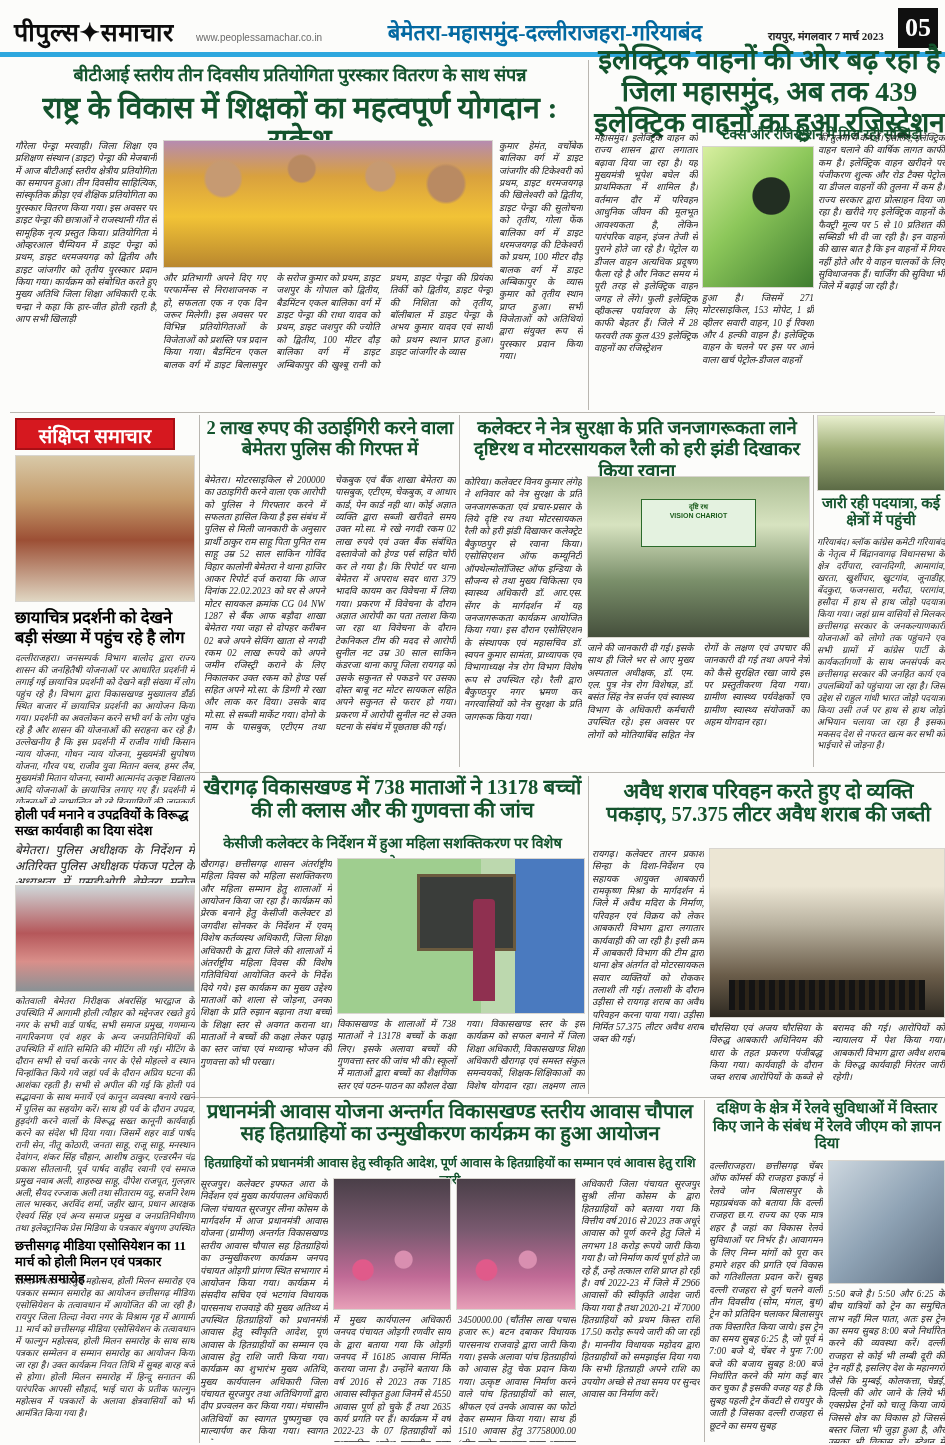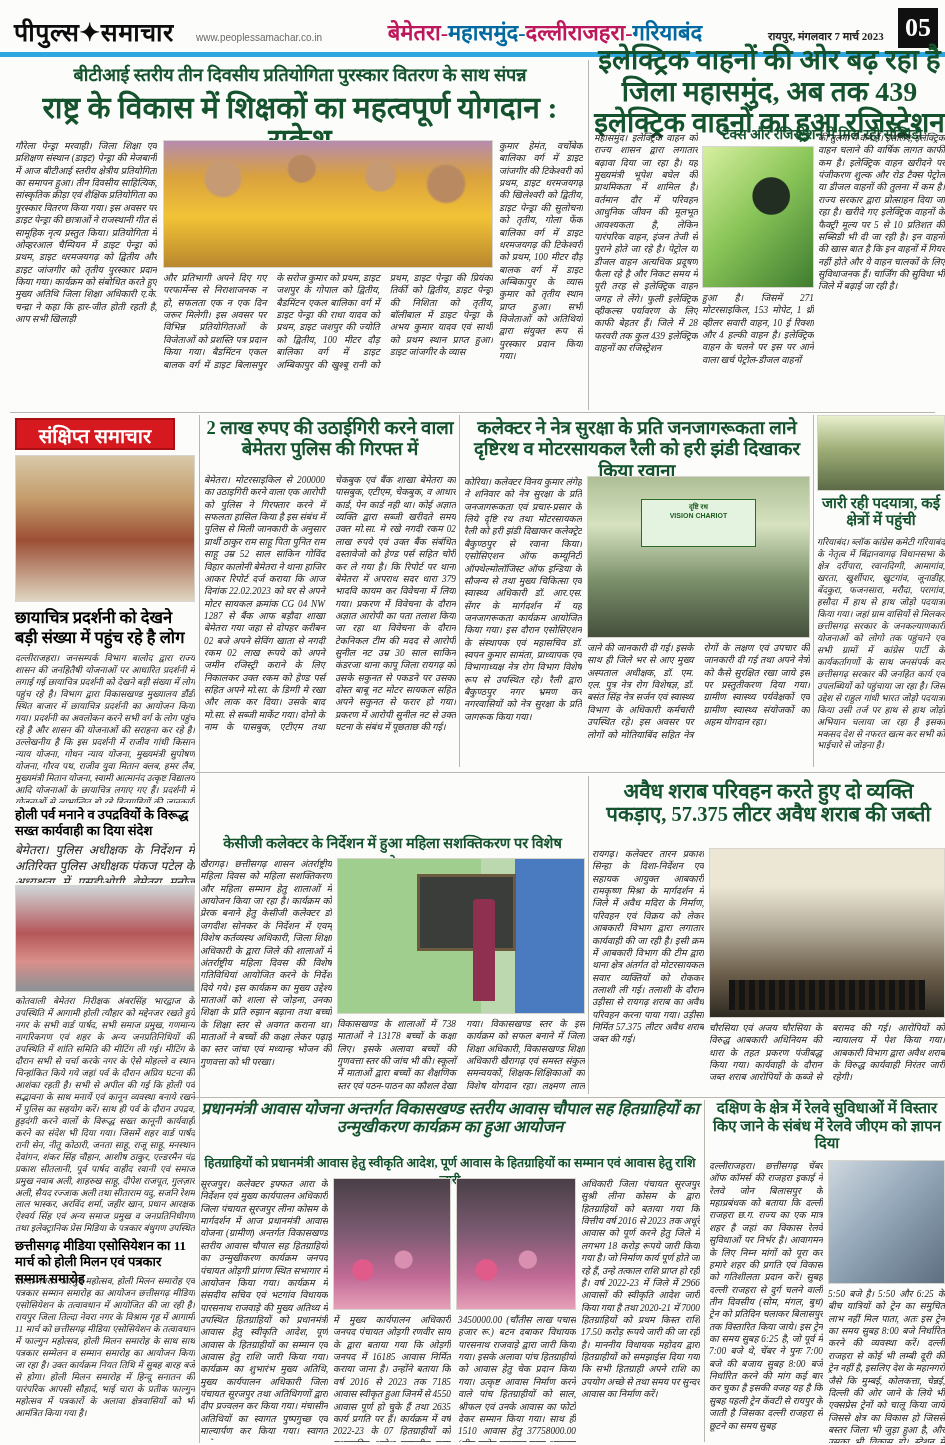--- a/index.html
+++ b/index.html
@@ -11,21 +11,21 @@
   .lhl{font-weight:bold;color:#000;text-align:left;}
   .vr{width:1px;background:#b9b6b0;}
   .hr{height:1px;background:#b9b6b0;}
   .photo{background:#ccc;overflow:hidden;border:1px solid #d8d5cf;box-sizing:border-box;}
   .cols2{column-count:2;column-gap:10px;}
   .cols3{column-count:3;column-gap:10px;}
   
   .logo{font-size:25px;font-weight:bold;letter-spacing:.5px;color:#0d0d0d;}
   .site{font-size:10px;color:#6a6a6a;font-family:"Liberation Sans",sans-serif;}
   .editions{font-size:22px;font-weight:bold;text-align:center;}
-  .ed-red{color:#be185d;}
+  .ed-red{color:#0369a1;}
   .ed-blk{color:#0369a1;}
   .dateline{font-size:11px;font-weight:bold;color:#222;}
   .pagebox{background:#101010;color:#fff;font-size:26px;font-weight:bold;text-align:center;line-height:40px;}
   .bluebar{background:#2ea7de;}
   
   .s-title{background:#d6181f;color:#fff;font-size:20px;font-weight:bold;text-align:center;line-height:32px;border:2px solid #a90f15;box-sizing:border-box;}
   
   .ph-teachers{background:
      radial-gradient(circle at 18% 30%,#c69a72 0 6%,transparent 7%),
      radial-gradient(circle at 42% 22%,#b98a62 0 6%,transparent 7%),
@@ -118,40 +118,41 @@
   <div class="abs body cols2" style="left:587px;top:642px;width:223px;height:126px;">जाने की जानकारी दी गई। इसके साथ ही जिले भर से आए मुख्य अस्पताल अधीक्षक, डॉ. एम. एल. पुत्र नेत्र रोग विशेषज्ञ, डॉ. बसंत सिंह नेत्र सर्जन एवं स्वास्थ्य विभाग के अधिकारी कर्मचारी उपस्थित रहे। इस अवसर पर लोगों को मोतियाबिंद सहित नेत्र रोगों के लक्षण एवं उपचार की जानकारी दी गई तथा अपने नेत्रों को कैसे सुरक्षित रखा जाये इस पर प्रस्तुतीकरण दिया गया। ग्रामीण स्वास्थ्य पर्यवेक्षकों एवं ग्रामीण स्वास्थ्य संयोजकों का अहम योगदान रहा।</div>
 
   <div class="abs vr" style="left:813px;top:415px;height:352px;"></div>
 
   <div class="abs photo ph-padyatra" style="left:817px;top:415px;width:128px;height:76px;"></div>
   <div class="abs hl" style="left:817px;top:495px;width:128px;font-size:15px;line-height:1.15;">जारी रही पदयात्रा, कई क्षेत्रों में पहुंची</div>
   <div class="abs body" style="left:817px;top:537px;width:128px;height:232px;font-size:9px;">गरियाबंद। ब्लॉक कांग्रेस कमेटी गरियाबंद के नेतृत्व में बिंद्रानवागढ़ विधानसभा के क्षेत्र दर्रीपारा, रवानदिग्गी, आमागांव, खरता, खुर्शीपार, खुटगांव, जूनाडीह, बेंदकुरा, फजनसारा, मरौदा, परागांव, हसौदा में हाथ से हाथ जोड़ो पदयात्रा किया गया। जहां ग्राम वासियों से मिलकर छत्तीसगढ़ सरकार के जनकल्याणकारी योजनाओं को लोगो तक पहुंचाने एवं सभी ग्रामों में कांग्रेस पार्टी के कार्यकर्तागणों के साथ जनसंपर्क कर छत्तीसगढ़ सरकार की जनहित कार्य एवं उपलब्धियों को पहुंचाया जा रहा है। जिस उद्देश से राहुल गांधी भारत जोड़ो पदयात्रा किया उसी तर्ज पर हाथ से हाथ जोड़ो अभियान चलाया जा रहा है इसका मकसद देश से नफरत खत्म कर सभी को भाईचारे से जोड़ना है।</div>
 
   <div class="abs hr" style="left:195px;top:772px;width:750px;"></div>
 
+  <div class="abs hl" style="left:200px;top:776px;width:385px;font-size:20.5px;line-height:1.12;">खैरागढ़ विकासखण्ड में 738 माताओं ने 13178 बच्चों की ली क्लास और की गुणवत्ता की जांच</div>
   <div class="abs hl" style="left:200px;top:832px;width:385px;font-size:14.5px;">केसीजी कलेक्टर के निर्देशन में हुआ महिला सशक्तिकरण पर विशेष आयोजन</div>
   <div class="abs body" style="left:200px;top:858px;width:132px;height:236px;">खैरागढ़। छत्तीसगढ़ शासन अंतर्राष्ट्रीय महिला दिवस को महिला सशक्तिकरण और महिला सम्मान हेतु शालाओं में आयोजन किया जा रहा है। कार्यक्रम को प्रेरक बनाने हेतु केसीजी कलेक्टर डॉ जगदीश सोनकर के निर्देशन में एवम् विशेष कर्तव्यस्थ अधिकारी, जिला शिक्षा अधिकारी के द्वारा जिले की शालाओं में अंतर्राष्ट्रीय महिला दिवस की विशेष गतिविधियां आयोजित करने के निर्देश दिये गये। इस कार्यक्रम का मुख्य उद्देश्य माताओं को शाला से जोड़ना, उनका शिक्षा के प्रति रुझान बढ़ाना तथा बच्चों के शिक्षा स्तर से अवगत कराना था। माताओं ने बच्चों की कक्षा लेकर पढ़ाई का स्तर जांचा एवं मध्यान्ह भोजन की गुणवत्ता को भी परखा।</div>
   <div class="abs photo ph-class" style="left:337px;top:858px;width:248px;height:156px;">
     <div class="board"></div>
     <div class="teacher"></div>
   </div>
   <div class="abs body cols2" style="left:337px;top:1018px;width:248px;height:76px;">विकासखण्ड के शालाओं में 738 माताओं ने 13178 बच्चों के कक्षा लिए। इसके अलावा बच्चों की गुणवत्ता स्तर की जांच भी की। स्कूलों में माताओं द्वारा बच्चों का शैक्षणिक स्तर एवं पठन-पाठन का कौशल देखा गया। विकासखण्ड स्तर के इस कार्यक्रम को सफल बनाने में जिला शिक्षा अधिकारी, विकासखण्ड शिक्षा अधिकारी खैरागढ़ एवं समस्त संकुल समन्वयकों, शिक्षक-शिक्षिकाओं का विशेष योगदान रहा। लक्ष्मण लाल अमेरा, बौधारी सुनीता सिंह चौहान सहित शालाओं के प्रधान पाठक उपस्थित रहे। सभी ने महिला दिवस की शुभकामनाएं दी।</div>
 
   <div class="abs vr" style="left:588px;top:776px;height:318px;"></div>
 
   <div class="abs hl" style="left:592px;top:780px;width:353px;font-size:20.5px;line-height:1.12;">अवैध शराब परिवहन करते हुए दो व्यक्ति पकड़ाए, 57.375 लीटर अवैध शराब की जब्ती</div>
   <div class="abs body" style="left:592px;top:848px;width:112px;height:246px;">रायगढ़। कलेक्टर तारन प्रकाश सिन्हा के दिशा-निर्देशन एवं सहायक आयुक्त आबकारी रामकृष्ण मिश्रा के मार्गदर्शन में जिले में अवैध मदिरा के निर्माण, परिवहन एवं विक्रय को लेकर आबकारी विभाग द्वारा लगातार कार्यवाही की जा रही है। इसी क्रम में आबकारी विभाग की टीम द्वारा थाना क्षेत्र अंतर्गत दो मोटरसायकल सवार व्यक्तियों को रोककर तलाशी ली गई। तलाशी के दौरान उड़ीसा से रायगढ़ शराब का अवैध परिवहन करना पाया गया। उड़ीसा निर्मित 57.375 लीटर अवैध शराब जब्त की गई।</div>
   <div class="abs photo ph-liquor" style="left:709px;top:848px;width:236px;height:170px;">
     <div class="bottles"></div>
   </div>
   <div class="abs body cols2" style="left:709px;top:1022px;width:236px;height:72px;">चौरसिया एवं अजय चौरसिया के विरुद्ध आबकारी अधिनियम की धारा के तहत प्रकरण पंजीबद्ध किया गया। कार्यवाही के दौरान जब्त शराब आरोपियों के कब्जे से बरामद की गई। आरोपियों को न्यायालय में पेश किया गया। आबकारी विभाग द्वारा अवैध शराब के विरुद्ध कार्यवाही निरंतर जारी रहेगी।</div>
 
   <div class="abs hr" style="left:195px;top:1097px;width:750px;"></div>
 
-  <div class="abs hl" style="left:200px;top:1100px;width:500px;font-size:16px;line-height:1.12;font-style:italic;">प्रधानमंत्री आवास योजना अन्तर्गत विकासखण्ड स्तरीय आवास चौपाल सह हितग्राहियों का उन्मुखीकरण कार्यक्रम का हुआ आयोजन</div>
+  <div class="abs hl" style="left:200px;top:1100px;width:500px;font-size:20px;line-height:1.12;">प्रधानमंत्री आवास योजना अन्तर्गत विकासखण्ड स्तरीय आवास चौपाल सह हितग्राहियों का उन्मुखीकरण कार्यक्रम का हुआ आयोजन</div>
   <div class="abs hl" style="left:200px;top:1154px;width:500px;font-size:12.5px;">हितग्राहियों को प्रधानमंत्री आवास हेतु स्वीकृति आदेश, पूर्ण आवास के हितग्राहियों का सम्मान एवं आवास हेतु राशि जारी</div>
   <div class="abs body" style="left:200px;top:1178px;width:128px;height:262px;">सूरजपुर। कलेक्टर इफ्फत आरा के निर्देशन एवं मुख्य कार्यपालन अधिकारी जिला पंचायत सूरजपुर लीना कोसम के मार्गदर्शन में आज प्रधानमंत्री आवास योजना (ग्रामीण) अन्तर्गत विकासखण्ड स्तरीय आवास चौपाल सह हितग्राहियों का उन्मुखीकरण कार्यक्रम जनपद पंचायत ओड़गी प्रांगण स्थित सभागार में आयोजन किया गया। कार्यक्रम में संसदीय सचिव एवं भटगांव विधायक पारसनाथ राजवाड़े की मुख्य अतिथ्य में उपस्थित हितग्राहियों को प्रधानमंत्री आवास हेतु स्वीकृति आदेश, पूर्ण आवास के हितग्राहीयों का सम्मान एवं आवास हेतु राशि जारी किया गया। कार्यक्रम का शुभारंभ मुख्य अतिथि, मुख्य कार्यपालन अधिकारी जिला पंचायत सूरजपुर तथा अतिथिगणों द्वारा दीप प्रज्वलन कर किया गया। मंचासीन अतिथियों का स्वागत पुष्पगुच्छ एवं माल्यार्पण कर किया गया। स्वागत उद्बोधन</div>
   <div class="abs photo ph-awas" style="left:333px;top:1178px;width:118px;height:132px;"></div>
   <div class="abs photo ph-awas" style="left:456px;top:1178px;width:120px;height:132px;"></div>
   <div class="abs body" style="left:333px;top:1314px;width:118px;height:128px;">में मुख्य कार्यपालन अधिकारी जनपद पंचायत ओड़गी रणवीर साय के द्वारा बताया गया कि ओड़गी जनपद में 16185 आवास निर्मित कराया जाना है। उन्होंने बताया कि वर्ष 2016 से 2023 तक 7185 आवास स्वीकृत हुआ जिनमें से 4550 आवास पूर्ण हो चुके हैं तथा 2635 कार्य प्रगति पर हैं। कार्यक्रम में वर्ष 2022-23 के 07 हितग्राहीयों को प्रशासकीय आदेश सम्मानीय मुख्य अतिथि श्री राजवाड़े के कर कमलों द्वारा प्रदान किया गया। साथ ही 138 हितग्राहीयों को हितग्राहीयों के खाते में</div>
   <div class="abs body" style="left:458px;top:1314px;width:118px;height:128px;">3450000.00 (चौंतीस लाख पचास हजार रू.) बटन दबाकर विधायक पारसनाथ राजवाड़े द्वारा जारी किया गया। इसके अलावा पांच हितग्राहीयों को आवास हेतु चेक प्रदान किया गया। उत्कृष्ट आवास निर्माण करने वाले पांच हितग्राहीयों को साल, श्रीफल एवं उनके आवास का फोटो देकर सम्मान किया गया। साथ ही 1510 आवास हेतु 37758000.00 (तीन करोड़ सतहत्तर लाख अन्ठावन हजार रूपये) आवास हितग्राहीयों के बैंक खाते में हस्तांतरित किया जा रहा है। मुख्य कार्यपालन</div>
   <div class="abs body" style="left:581px;top:1178px;width:119px;height:264px;">अधिकारी जिला पंचायत सूरजपुर सुश्री लीना कोसम के द्वारा हितग्राहियों को बताया गया कि वित्तीय वर्ष 2016 से 2023 तक अधूरे आवास को पूर्ण करने हेतु जिले में लगभग 18 करोड़ रूपये जारी किया गया है। जो निर्माण कार्य पूर्ण होते जा रहे हैं, उन्हे तत्काल राशि प्राप्त हो रही है। वर्ष 2022-23 में जिले में 2966 आवासों की स्वीकृति आदेश जारी किया गया है तथा 2020-21 में 7000 हितग्राहियों को प्रथम किस्त राशि 17.50 करोड़ रूपये जारी की जा रही है। माननीय विधायक महोदय द्वारा हितग्राहीयों को समझाईस दिया गया कि सभी हितग्राही अपने राशि का उपयोग अच्छे से तथा समय पर सुन्दर आवास का निर्माण करें।</div>
 
   <div class="abs vr" style="left:704px;top:1100px;height:342px;"></div>
 

